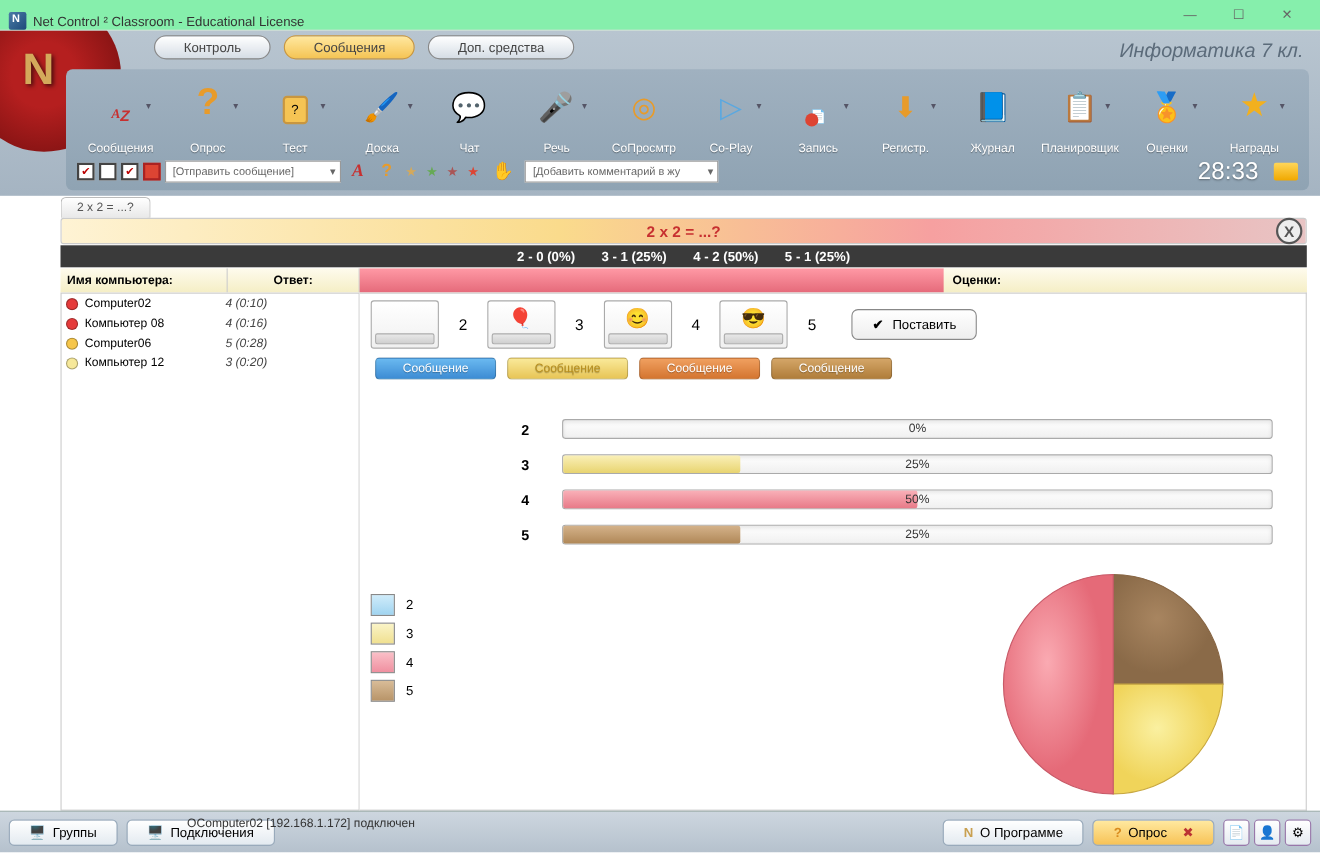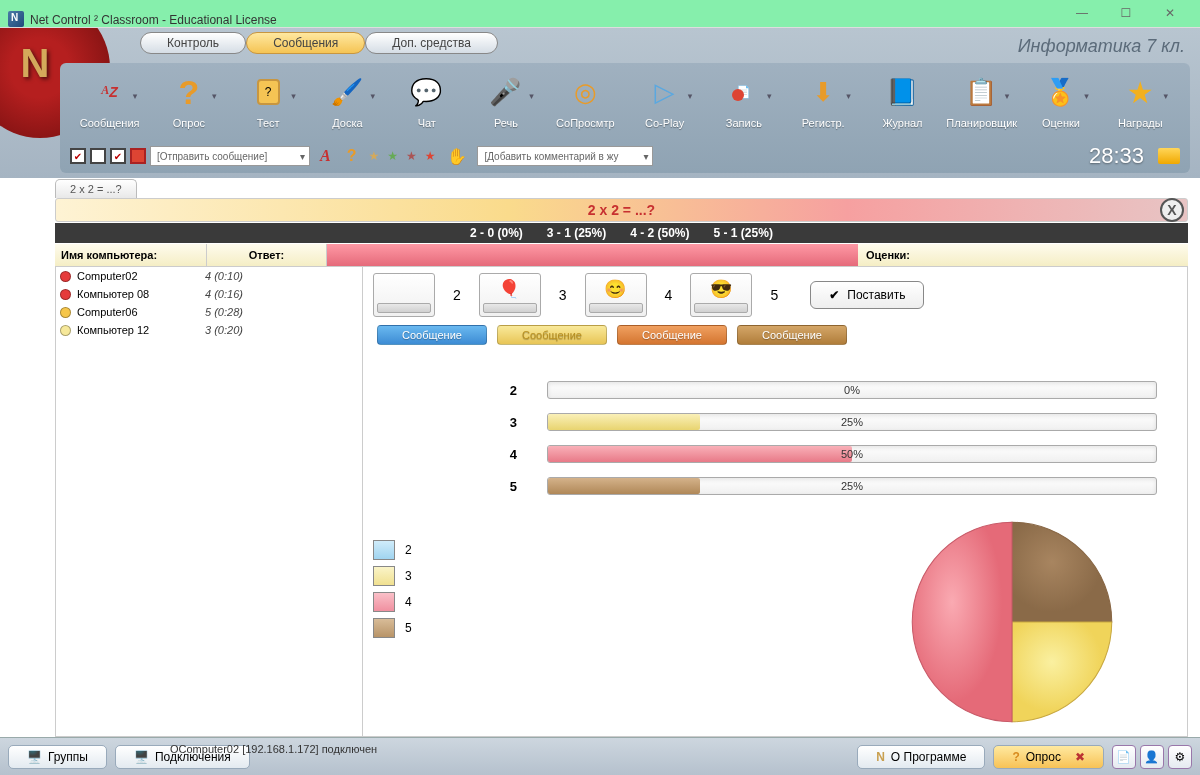--- a/index.html
+++ b/index.html
@@ -7,48 +7,48 @@
 .titlebar{height:28px;background:#86efac;display:flex;align-items:flex-end;padding:0 8px;border-bottom:1px solid #ddd}
 .titlebar .icon{width:16px;height:16px;background:linear-gradient(135deg,#4a7ba6,#1e4a7a);margin-right:6px;border-radius:2px;position:relative}
 .titlebar .icon::after{content:"N";color:#fff;font-size:10px;font-weight:bold;position:absolute;top:1px;left:3px}
 .titlebar .title{font-size:12px;color:#333}
 .titlebar .winbtns{margin-left:auto;display:flex}
 .titlebar .winbtns span{width:44px;height:28px;display:flex;align-items:center;justify-content:center;color:#666;cursor:default}
 .topribbon{height:150px;background:linear-gradient(180deg,#b8c5d0 0%,#a5b4c2 100%);position:relative;overflow:hidden}
 .redcirc{position:absolute;left:-30px;top:-30px;width:140px;height:140px;background:radial-gradient(circle,#b51f1f 30%,#8c1515 70%);border-radius:50%;z-index:1}
 .biglogo{position:absolute;left:5px;top:5px;width:60px;height:60px;z-index:2;display:flex;align-items:center;justify-content:center}
 .biglogo::after{content:"N";font-size:40px;font-weight:bold;color:#d4a95b;text-shadow:2px 2px 4px rgba(0,0,0,0.6)}
-.tabbtns{position:absolute;top:4px;left:140px;display:flex;z-index:3}
+.tabbtns{position:absolute;top:4px;left:140px;display:flex;gap:12px;z-index:3}
 .tabbtn{padding:3px 26px;border-radius:14px;background:linear-gradient(180deg,#fff,#d5dde5);border:1px solid #888;font-size:12px;color:#444}
 .tabbtn.active{background:linear-gradient(180deg,#ffe8a0,#f5c454);border-color:#c89640}
 .classtxt{position:absolute;right:15px;top:8px;color:#5b6b7a;font-style:italic;font-size:18px;z-index:3}
 .toolbarbig{position:absolute;top:35px;left:60px;right:10px;height:110px;background:linear-gradient(180deg,#a0b1c0,#8fa3b3);border-radius:6px;z-index:2;display:flex;padding:8px 10px}
 .toolbtn{display:flex;flex-direction:column;align-items:center;width:84px;position:relative}
-.toolbtn .ico{width:42px;height:42px;border-radius:4px;margin-bottom:4px;display:flex;align-items:center;justify-content:center;font-size:26px}
+.toolbtn .ico{width:42px;height:42px;border-radius:4px;margin-bottom:16px;display:flex;align-items:flex-end;justify-content:center;font-size:26px}
 .toolbtn .lbl{color:#fff;font-size:11px;text-shadow:0 1px 1px rgba(0,0,0,0.4)}
 .toolbtn .dd{position:absolute;right:12px;top:20px;color:#556;font-size:9px}
 .secondrow{position:absolute;bottom:4px;left:10px;right:10px;height:26px;display:flex;align-items:center;gap:4px}
 .chkbox{width:16px;height:16px;border:2px solid #444;display:inline-flex;align-items:center;justify-content:center;background:#fff;font-size:10px}
 .chkbox.red{color:#b00}
 .dd1{height:20px;background:#fff;border:1px solid #999;padding:0 18px 0 6px;font-size:10px;color:#666;display:flex;align-items:center;position:relative}
 .dd1::after{content:"▾";position:absolute;right:4px;color:#666}
 .timestr{margin-left:auto;color:#fff;font-size:22px;font-weight:300;text-shadow:0 1px 2px rgba(0,0,0,0.4);padding-right:6px}
 .envicon{width:22px;height:16px;background:linear-gradient(180deg,#ffd659,#f0a800);border-radius:2px;margin-left:4px}
 .minitab{position:absolute;top:179px;left:55px;padding:3px 14px;background:linear-gradient(180deg,#fff,#e8e8e8);border:1px solid #bbb;border-bottom:none;border-radius:5px 5px 0 0;font-size:11px;color:#555}
 .qbanner{position:absolute;top:198px;left:55px;right:12px;height:24px;background:linear-gradient(90deg,#fef3d4 0%,#fadb8c 40%,#f6a0a0 70%,#e8c4c4 100%);display:flex;align-items:center;justify-content:center;border:1px solid #ccc;border-radius:3px}
 .qbanner span{font-weight:bold;color:#c73030;font-size:14px}
 .closebig{position:absolute;right:16px;top:198px;width:24px;height:24px;border:2px solid #555;border-radius:50%;display:flex;align-items:center;justify-content:center;font-weight:bold;color:#555;background:#eee;font-size:14px}
 .statbar{position:absolute;top:223px;left:55px;right:12px;height:20px;background:#3a3a3a;color:#fff;display:flex;align-items:center;justify-content:center;gap:24px;font-size:13px;font-weight:bold}
 .headerrow{position:absolute;top:244px;left:55px;right:12px;height:22px;display:flex;background:linear-gradient(180deg,#fefbed,#f5eec5)}
 .headerrow .c1{width:152px;border-right:1px solid #ccc;padding-left:6px;display:flex;align-items:center;font-size:11px;font-weight:bold}
 .headerrow .c2{width:120px;border-right:1px solid #ccc;text-align:center;display:flex;align-items:center;justify-content:center;font-size:11px;font-weight:bold}
 .headerrow .sp{flex:1;background:linear-gradient(180deg,#ff99a5,#e56a7a)}
 .headerrow .c3{width:330px;text-align:left;display:flex;align-items:center;font-size:11px;font-weight:bold;padding-left:8px;background:linear-gradient(180deg,#fefbed,#f5eec5)}
 .mainsplit{position:absolute;top:266px;left:55px;right:12px;bottom:38px;display:flex}
-.leftlist{width:308px;background:#fff;border:1px solid #ccc}
+.leftlist{width:272px;background:#fff;border:1px solid #ccc}
 .lrow{display:flex;height:18px;align-items:center;padding-left:4px}
 .lrow .dot{width:11px;height:11px;border-radius:50%;margin-right:6px;border:1px solid rgba(0,0,0,0.3)}
 .lrow .nm{width:128px;font-size:11px}
 .lrow .ans{font-style:italic;font-size:11px;color:#444}
 .rightarea{flex:1;background:#fff;border:1px solid #ccc;border-left:none;position:relative;padding:6px 10px}
 .gradecards{display:flex;gap:8px;align-items:center}
 .gcard{width:62px;height:44px;border:1px solid #aaa;border-radius:3px;background:linear-gradient(180deg,#fff,#f0f0f0);position:relative}
 .gcard .innerbar{position:absolute;bottom:3px;left:3px;right:3px;height:10px;background:linear-gradient(180deg,#e8e8e8,#d0d0d0);border:1px solid #aaa;border-radius:2px}
 .gnum{font-size:14px;margin:0 10px}
 .putbtn{margin-left:14px;padding:6px 18px;border:1px solid #888;border-radius:6px;background:linear-gradient(180deg,#fff,#eee);display:flex;align-items:center;gap:8px;font-size:12px}

